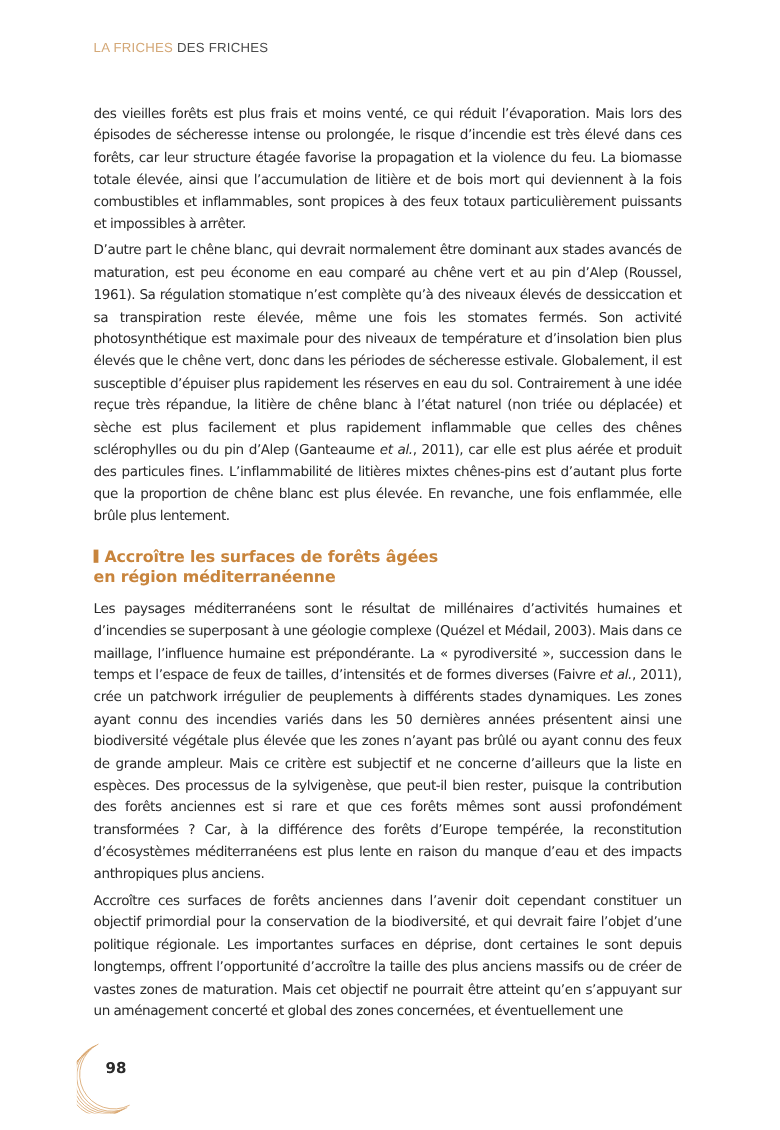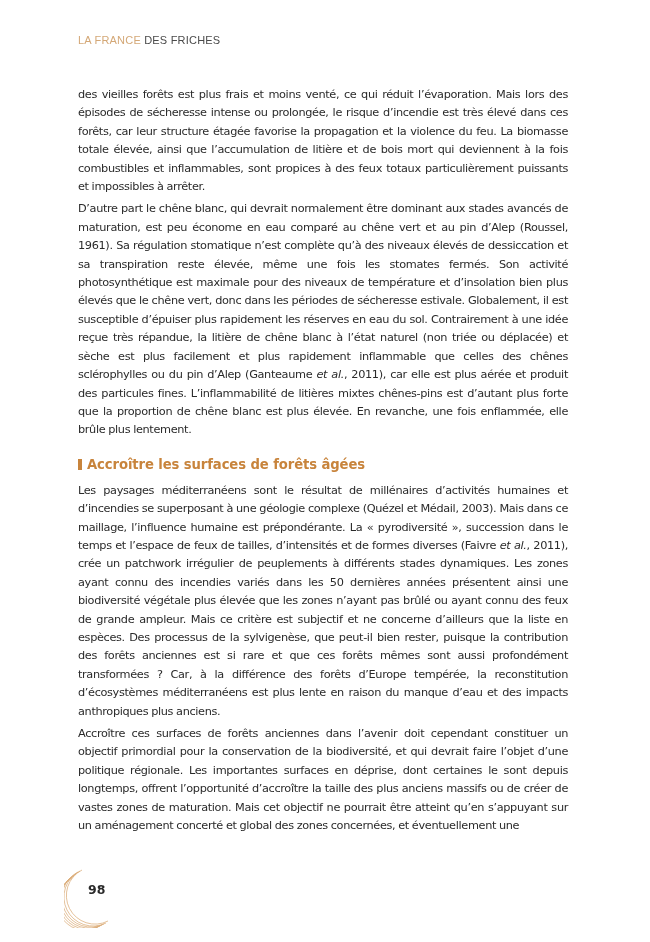--- a/index.html
+++ b/index.html
@@ -13,29 +13,30 @@
   h2.section { margin: 16px 0 9px 0; font-family: "DejaVu Sans", sans-serif; font-weight: bold; font-size: 13.2px; line-height: 17px; color: #c8843c; letter-spacing: -0.1px; }
   h2.section .marker { display: inline-block; width: 4px; height: 11px; background: #c8843c; margin-right: 5px; vertical-align: -1px; }
   .folio { position: absolute; left: 64px; top: 868px; width: 60px; height: 60px; padding-left: 16px; }
   .folio svg { position: absolute; left: 0; top: 0; }
   .folio .num { position: absolute; left: 24px; top: 14px; font-family: "DejaVu Sans", sans-serif; font-weight: bold; font-size: 12.5px; color: #2a2a2a; }
 </style>
 </head>
 <body>
 
 <div class="running-head">
-  <span class="accent">LA FRANCE</span><span class="rest"> DES FRICHES</span>
+  <span class="accent">LA FRICHES</span><span class="rest"> DES FRICHES</span>
 </div>
 
 <div class="content">
   <p class="body"><span>des vieilles forêts est plus frais et moins venté, ce qui réduit l’évaporation. Mais lors des épisodes de sécheresse intense ou prolongée, le risque d’incendie est très élevé dans ces forêts, car leur structure étagée favorise la propagation et la violence du feu. La biomasse totale élevée, ainsi que l’accumulation de litière et de bois mort qui deviennent à la fois combustibles et inflammables, sont propices à des feux totaux particulièrement puissants et impossibles à arrêter.</span></p>
   <p class="body"><span>D’autre part le chêne blanc, qui devrait normalement être dominant aux stades avancés de maturation, est peu économe en eau comparé au chêne vert et au pin d’Alep (Roussel, 1961). Sa régulation stomatique n’est complète qu’à des niveaux élevés de dessiccation et sa transpiration reste élevée, même une fois les stomates fermés. Son activité photosynthétique est maximale pour des niveaux de température et d’insolation bien plus élevés que le chêne vert, donc dans les périodes de sécheresse estivale. Globalement, il est susceptible d’épuiser plus rapidement les réserves en eau du sol. Contrairement à une idée reçue très répandue, la litière de chêne blanc à l’état naturel (non triée ou déplacée) et sèche est plus facilement et plus rapidement inflammable que celles des chênes sclérophylles ou du pin d’Alep (Ganteaume </span><em>et al.</em><span>, 2011), car elle est plus aérée et produit des particules fines. L’inflammabilité de litières mixtes chênes-pins est d’autant plus forte que la proportion de chêne blanc est plus élevée. En revanche, une fois enflammée, elle brûle plus lentement.</span></p>
 
   <h2 class="section">
     <span class="marker"></span><span>Accroître les surfaces de forêts âgées</span><br>
+    <span>en région méditerranéenne</span>
   </h2>
 
   <p class="body"><span>Les paysages méditerranéens sont le résultat de millénaires d’activités humaines et d’incendies se superposant à une géologie complexe (Quézel et Médail, 2003). Mais dans ce maillage, l’influence humaine est prépondérante. La « pyrodiversité », succession dans le temps et l’espace de feux de tailles, d’intensités et de formes diverses (Faivre </span><em>et al.</em><span>, 2011), crée un patchwork irrégulier de peuplements à différents stades dynamiques. Les zones ayant connu des incendies variés dans les 50 dernières années présentent ainsi une biodiversité végétale plus élevée que les zones n’ayant pas brûlé ou ayant connu des feux de grande ampleur. Mais ce critère est subjectif et ne concerne d’ailleurs que la liste en espèces. Des processus de la sylvigenèse, que peut-il bien rester, puisque la contribution des forêts anciennes est si rare et que ces forêts mêmes sont aussi profondément transformées ? Car, à la différence des forêts d’Europe tempérée, la reconstitution d’écosystèmes méditerranéens est plus lente en raison du manque d’eau et des impacts anthropiques plus anciens.</span></p>
   <p class="body"><span>Accroître ces surfaces de forêts anciennes dans l’avenir doit cependant constituer un objectif primordial pour la conservation de la biodiversité, et qui devrait faire l’objet d’une politique régionale. Les importantes surfaces en déprise, dont certaines le sont depuis longtemps, offrent l’opportunité d’accroître la taille des plus anciens massifs ou de créer de vastes zones de maturation. Mais cet objectif ne pourrait être atteint qu’en s’appuyant sur un aménagement concerté et global des zones concernées, et éventuellement une</span></p>
 </div>
 
 <div class="folio">
   <svg width="60" height="60" viewBox="0 0 60 60">
     <g fill="none" stroke="#d9a66e" stroke-width="0.7">
       <path d="M14 4 A26 26 0 0 0 40 56"></path>

